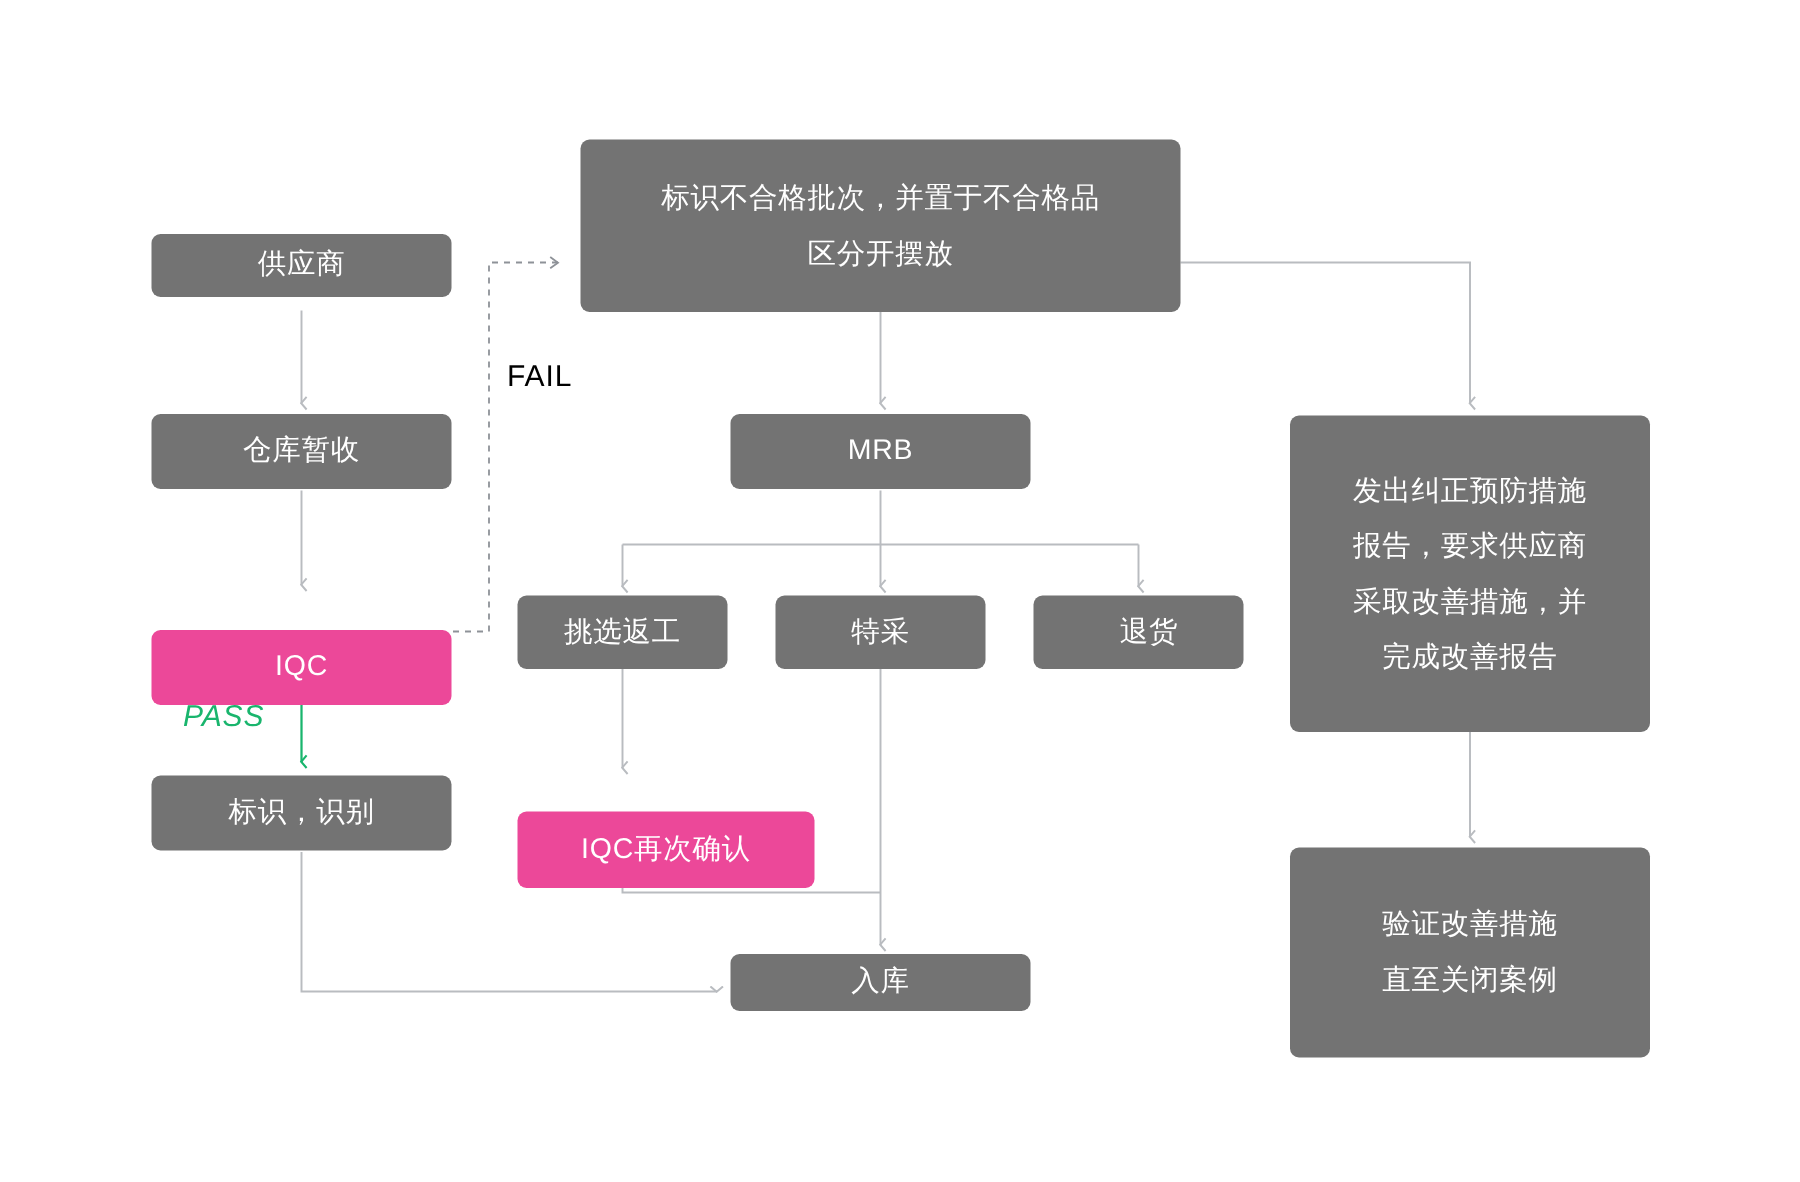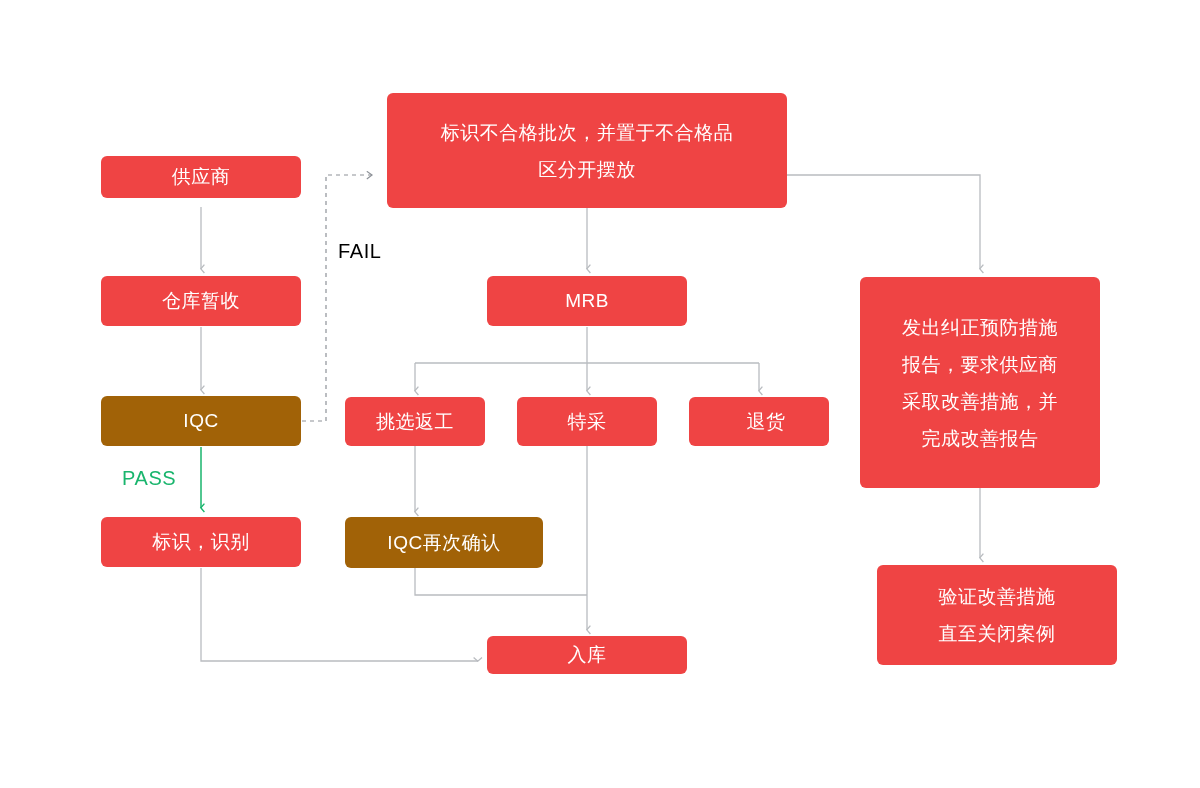--- a/index.html
+++ b/index.html
@@ -33,22 +33,22 @@
     justify-content: center;
     text-align: center;
     color: #ffffff;
     font-size: 19px;
     line-height: 34px;
     letter-spacing: 0.5px;
     padding: 6px 10px;
     white-space: pre-line;
     z-index: 2;
   }
-  .node.dark  { background: #ef4444; }
-  .node.green { background: #a16207; }
+  .node.dark  { background: #737373; }
+  .node.green { background: #ec4899; margin-top: 24px; }
   .node.big   { font-size: 19px; line-height: 37px; }
 
   .edge-label {
     position: absolute;
     font-size: 20px;
     letter-spacing: 0.6px;
     z-index: 3;
     white-space: nowrap;
   }
   .edge-label.fail { color: #000000; }
@@ -129,20 +129,20 @@
 
   <div class="node green" style="left:345px; top:517px; width:198px; height:51px;">IQC再次确认</div>
 
   <div class="node dark" style="left:487px; top:636px; width:200px; height:38px;">入库</div>
 
   <div class="node dark big" style="left:860px; top:277px; width:240px; height:211px;">发出纠正预防措施
 报告，要求供应商
 采取改善措施，并
 完成改善报告</div>
 
-  <div class="node dark big" style="left:860px; top:565px; width:240px; height:100px;margin-left:17px;">验证改善措施
+  <div class="node dark big" style="left:860px; top:565px; width:240px; height:140px;">验证改善措施
 直至关闭案例</div>
 
   <div class="edge-label fail" style="left:338px; top:240px;">FAIL</div>
 
-  <div class="edge-label pass" style="left:122px; top:467px;">PASS</div>
+  <div class="edge-label pass" style="left:122px; top:467px;font-style:italic;">PASS</div>
 
 </div>
 
 </body></html>

